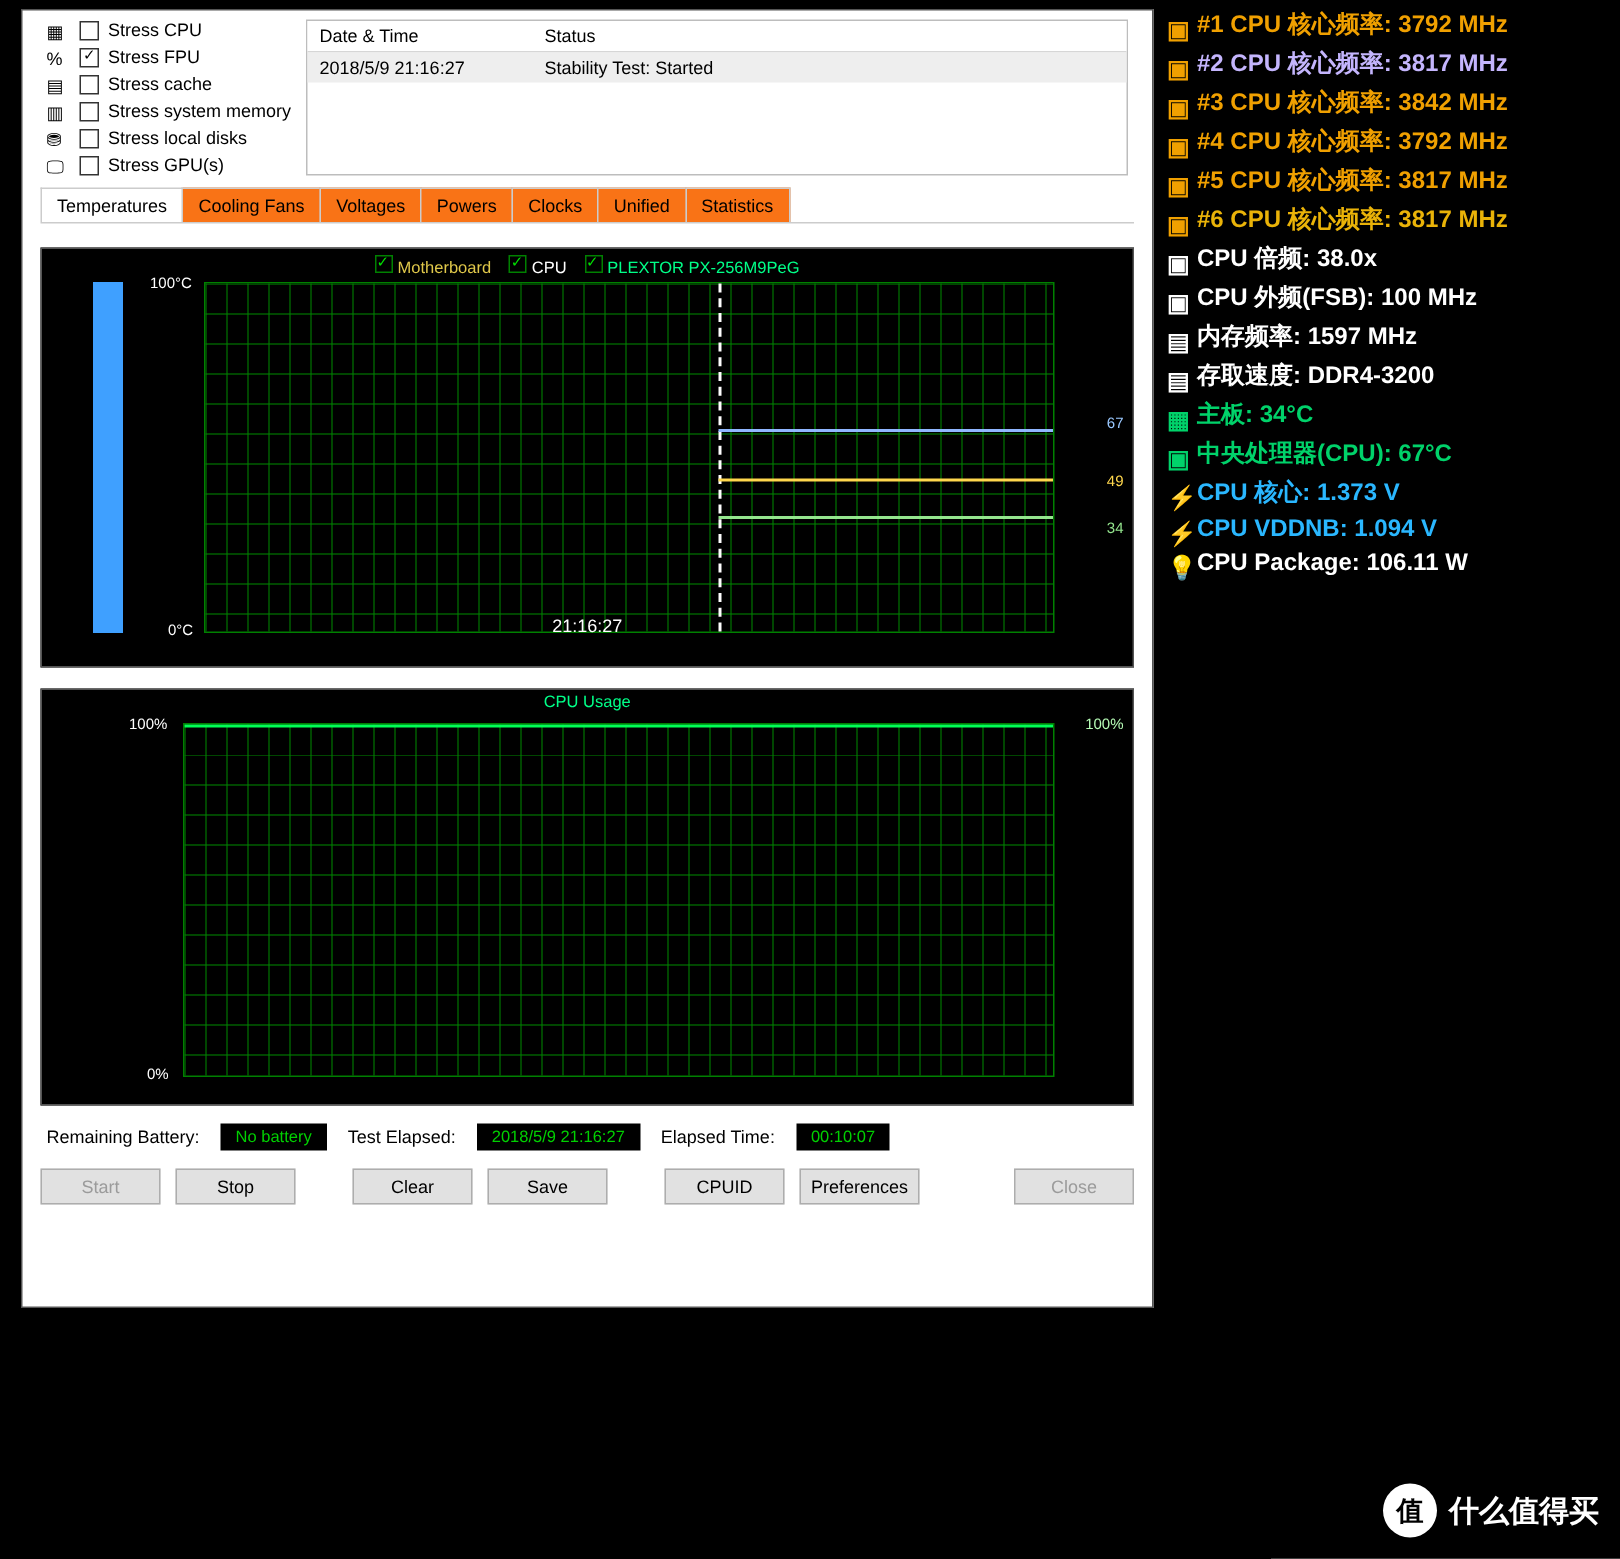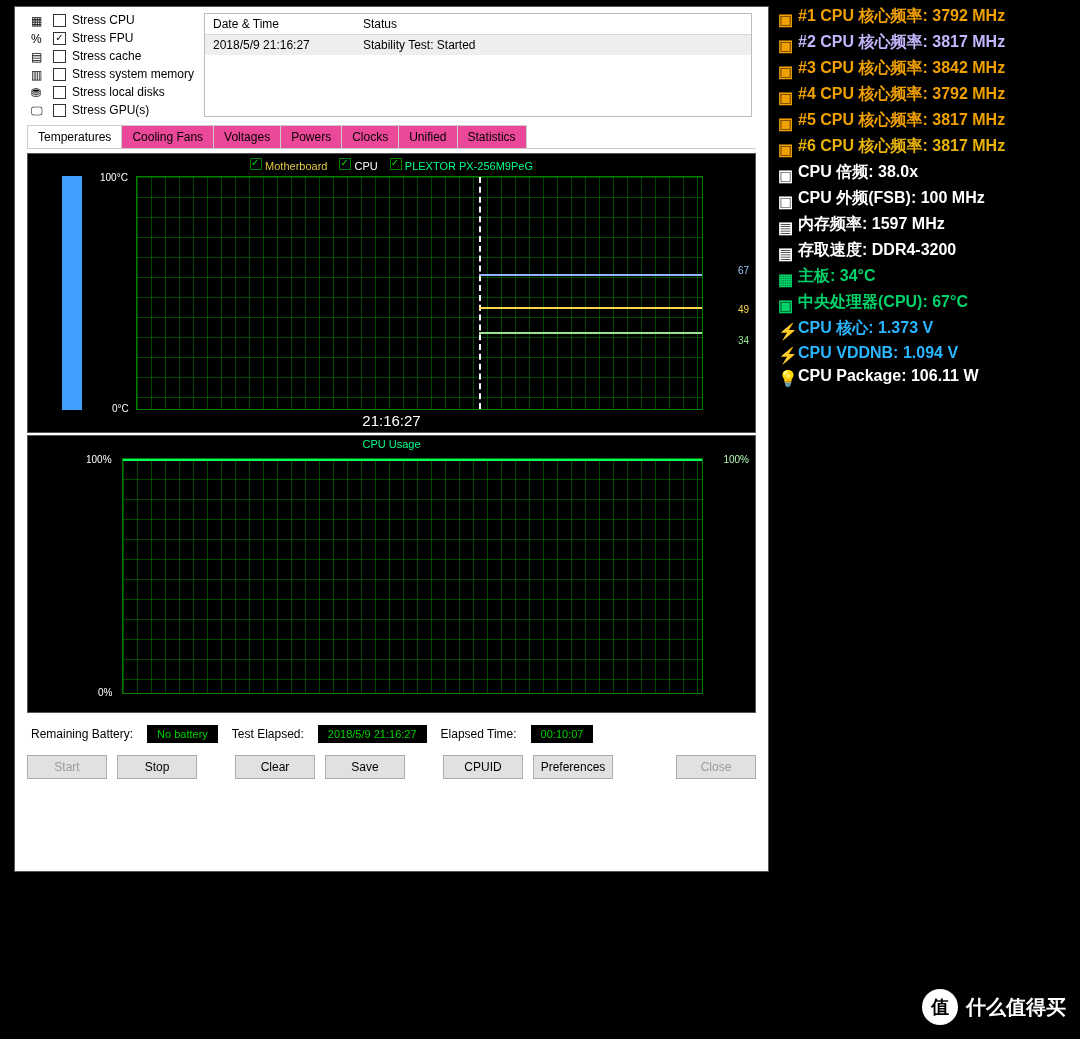--- a/index.html
+++ b/index.html
@@ -20,40 +20,40 @@
 .cbox { width:13px; height:13px; border:1px solid #333; background:#fff; display:flex; align-items:center; justify-content:center; }
 .cbox.checked::after{ content:"✓"; font-size:10px; line-height:10px; }
 
 .log { flex:1; border:1px solid #bdbdbd; font-size:12px; }
 .log-head { display:flex; border-bottom:1px solid #d6d6d6; background:#fff; }
 .log-row { display:flex; background:#eee; }
 .log-dt { width:150px; }
 .log-st { flex:1; }
 
 .tabs { display:flex; border-bottom:1px solid #ccc; margin:6px 12px 0 12px; font-size:12px; }
-.tab { padding:4px 10px; border:1px solid #ccc; border-bottom:none; background:#ec4899; margin-right:-1px; }
+.tab { padding:4px 10px; border:1px solid #ccc; border-bottom:none; background:#f97316; margin-right:-1px; }
 .tab.active { background:#fff; position:relative; z-index:1; }
 
-.charts { padding:4px 12px 12px 12px; display:flex; flex-direction:column; gap:2px; }
+.charts { padding:4px 12px 12px 12px; display:flex; flex-direction:column; gap:14px;margin-top:12px; }
 .chart { background:#000; border:1px solid #555; position:relative; color:#b6fcb6; font-size:10px; }
 .chart1 { height:280px; }
 .chart2 { height:278px; }
 .legend { display:flex; gap:12px; justify-content:center; padding:4px 0; font-size:11px; align-items:center; }
 .lchk { width:12px; height:12px; border:1px solid #008000; display:inline-block; background:#000; position:relative; }
 .lchk::after{ content:"✓"; position:absolute; left:0; top:-2px; color:#00e000; font-size:10px; }
 .aidatitle { text-align:center; color:#00ff88; font-size:11px; padding-top:2px; }
 .grid { position:absolute; background:
  repeating-linear-gradient(to right, rgba(0,128,0,.55) 0 1px, transparent 1px 14px),
  repeating-linear-gradient(to bottom, rgba(0,128,0,.55) 0 1px, transparent 1px 20px);
  border:1px solid #008000; }
 .c1grid { left:108px; top:22px; right:52px; bottom:22px; }
 .c2grid { left:94px; top:22px; right:52px; bottom:18px; }
 .ytick { position:absolute; color:#fff; font-size:10px; }
 .rtick { position:absolute; right:6px; font-size:10px; }
-.xlab  { position:absolute; bottom:3px; left:50%; transform:translateX(-50%); color:#fff; font-size:15px;text-align:center; }
+.xlab  { position:absolute; bottom:20px; left:50%; transform:translateX(-50%); color:#fff; font-size:12px;text-align:center; }
 .smallvert { position:absolute; left:34px; top:22px; width:20px; bottom:22px; background:linear-gradient(#3fa0ff,#3fa0ff); }
 .vline { position:absolute; top:0; bottom:0; left:60.5%; width:0; border-left:2px dashed #fff; }
 .curve{ position:absolute; border-top:2px solid; pointer-events:none; }
 .c-top  { color:#8fb6ff; top:42%; left:60.5%; right:0; }
 .c-mid  { color:#ffd74d; top:56%; left:60.5%; right:0; }
 .c-bot  { color:#94e58e; top:67%; left:60.5%; right:0; }
 
 .status { display:flex; align-items:center; gap:14px; padding:0 16px 6px 16px; font-size:12px; }
 .statval { background:#000; color:#00d000; padding:3px 10px; font-size:11px; }
 

